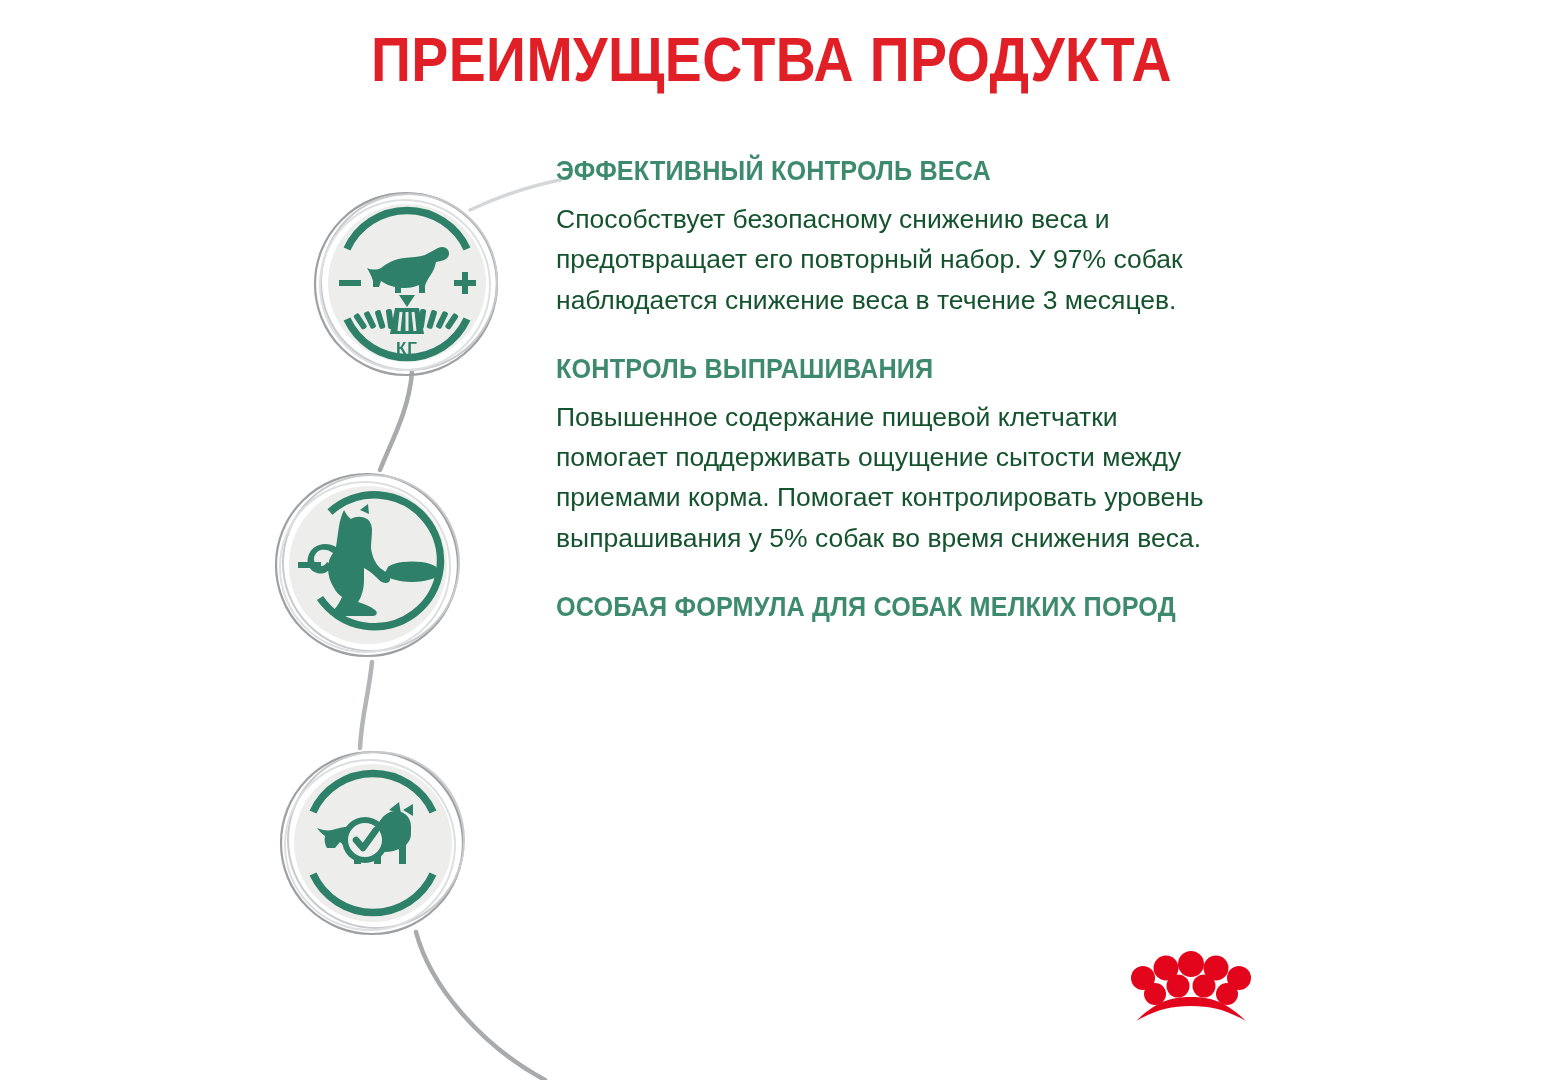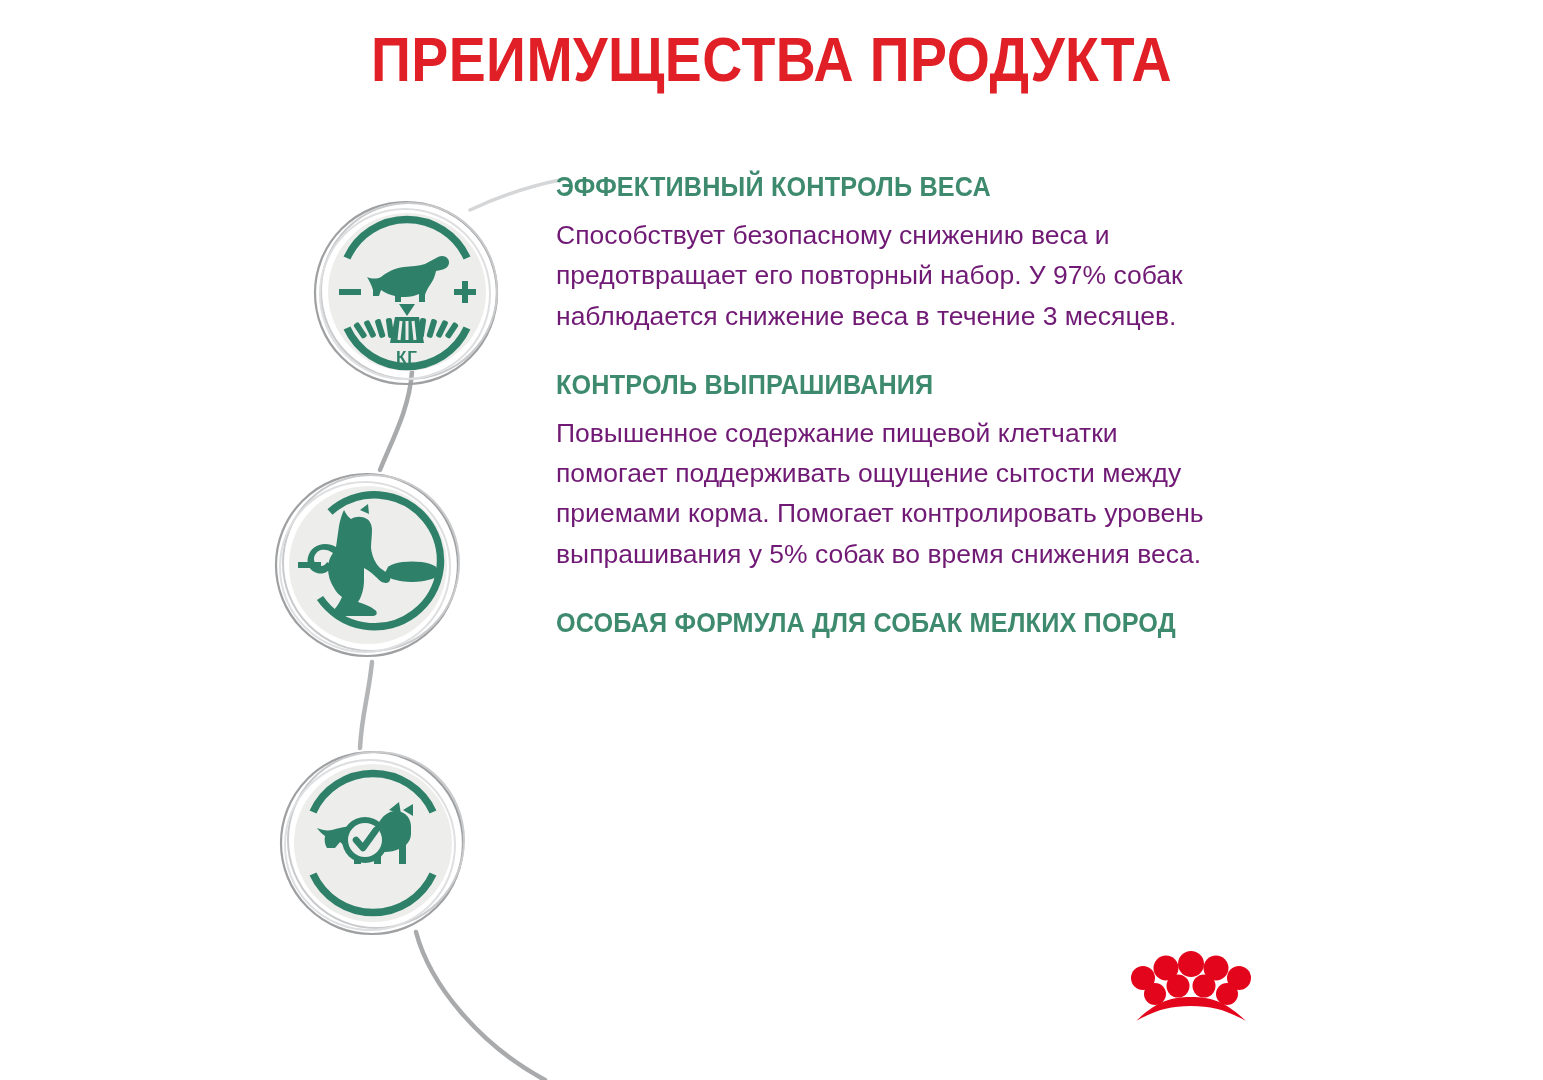--- a/index.html
+++ b/index.html
@@ -45,46 +45,45 @@
     height: 1080px;
     pointer-events: none;
   }
 
   
   .badge {
     position: absolute;
     width: 190px;
     height: 190px;
   }
-  #badge-weight-control { left: 311px; top: 198px; text-decoration: underline; }
+  #badge-weight-control { left: 311px; top: 189px; text-decoration: underline; }
   #badge-begging-control { left: 272px; top: 470px; }
   #badge-small-breed { left: 277px; top: 748px; }
 
   
   #content-column {
     position: absolute;
     left: 556px;
     top: 155px;
     width: 660px;
-    margin-top: 16px;
   }
   .benefit-block { margin-bottom: 33px; }
   .benefit-heading {
     color: #3D8A6E;
     font-family: "Liberation Sans Narrow", "Liberation Sans", sans-serif;
     font-weight: 700;
     font-size: 28px;
     letter-spacing: 0.2px;
     margin: 0 0 12px 0;
     transform: scaleX(0.90);
     transform-origin: left center;
     white-space: nowrap;
   }
   .benefit-body {
-    color: #701a75;
+    color: #14532d;
     font-size: 26.5px;
     line-height: 1.52;
     margin: 0;
     max-width: 655px;
   }
 
   
   #brand-crown-logo {
     position: absolute;
     left: 1124px;

